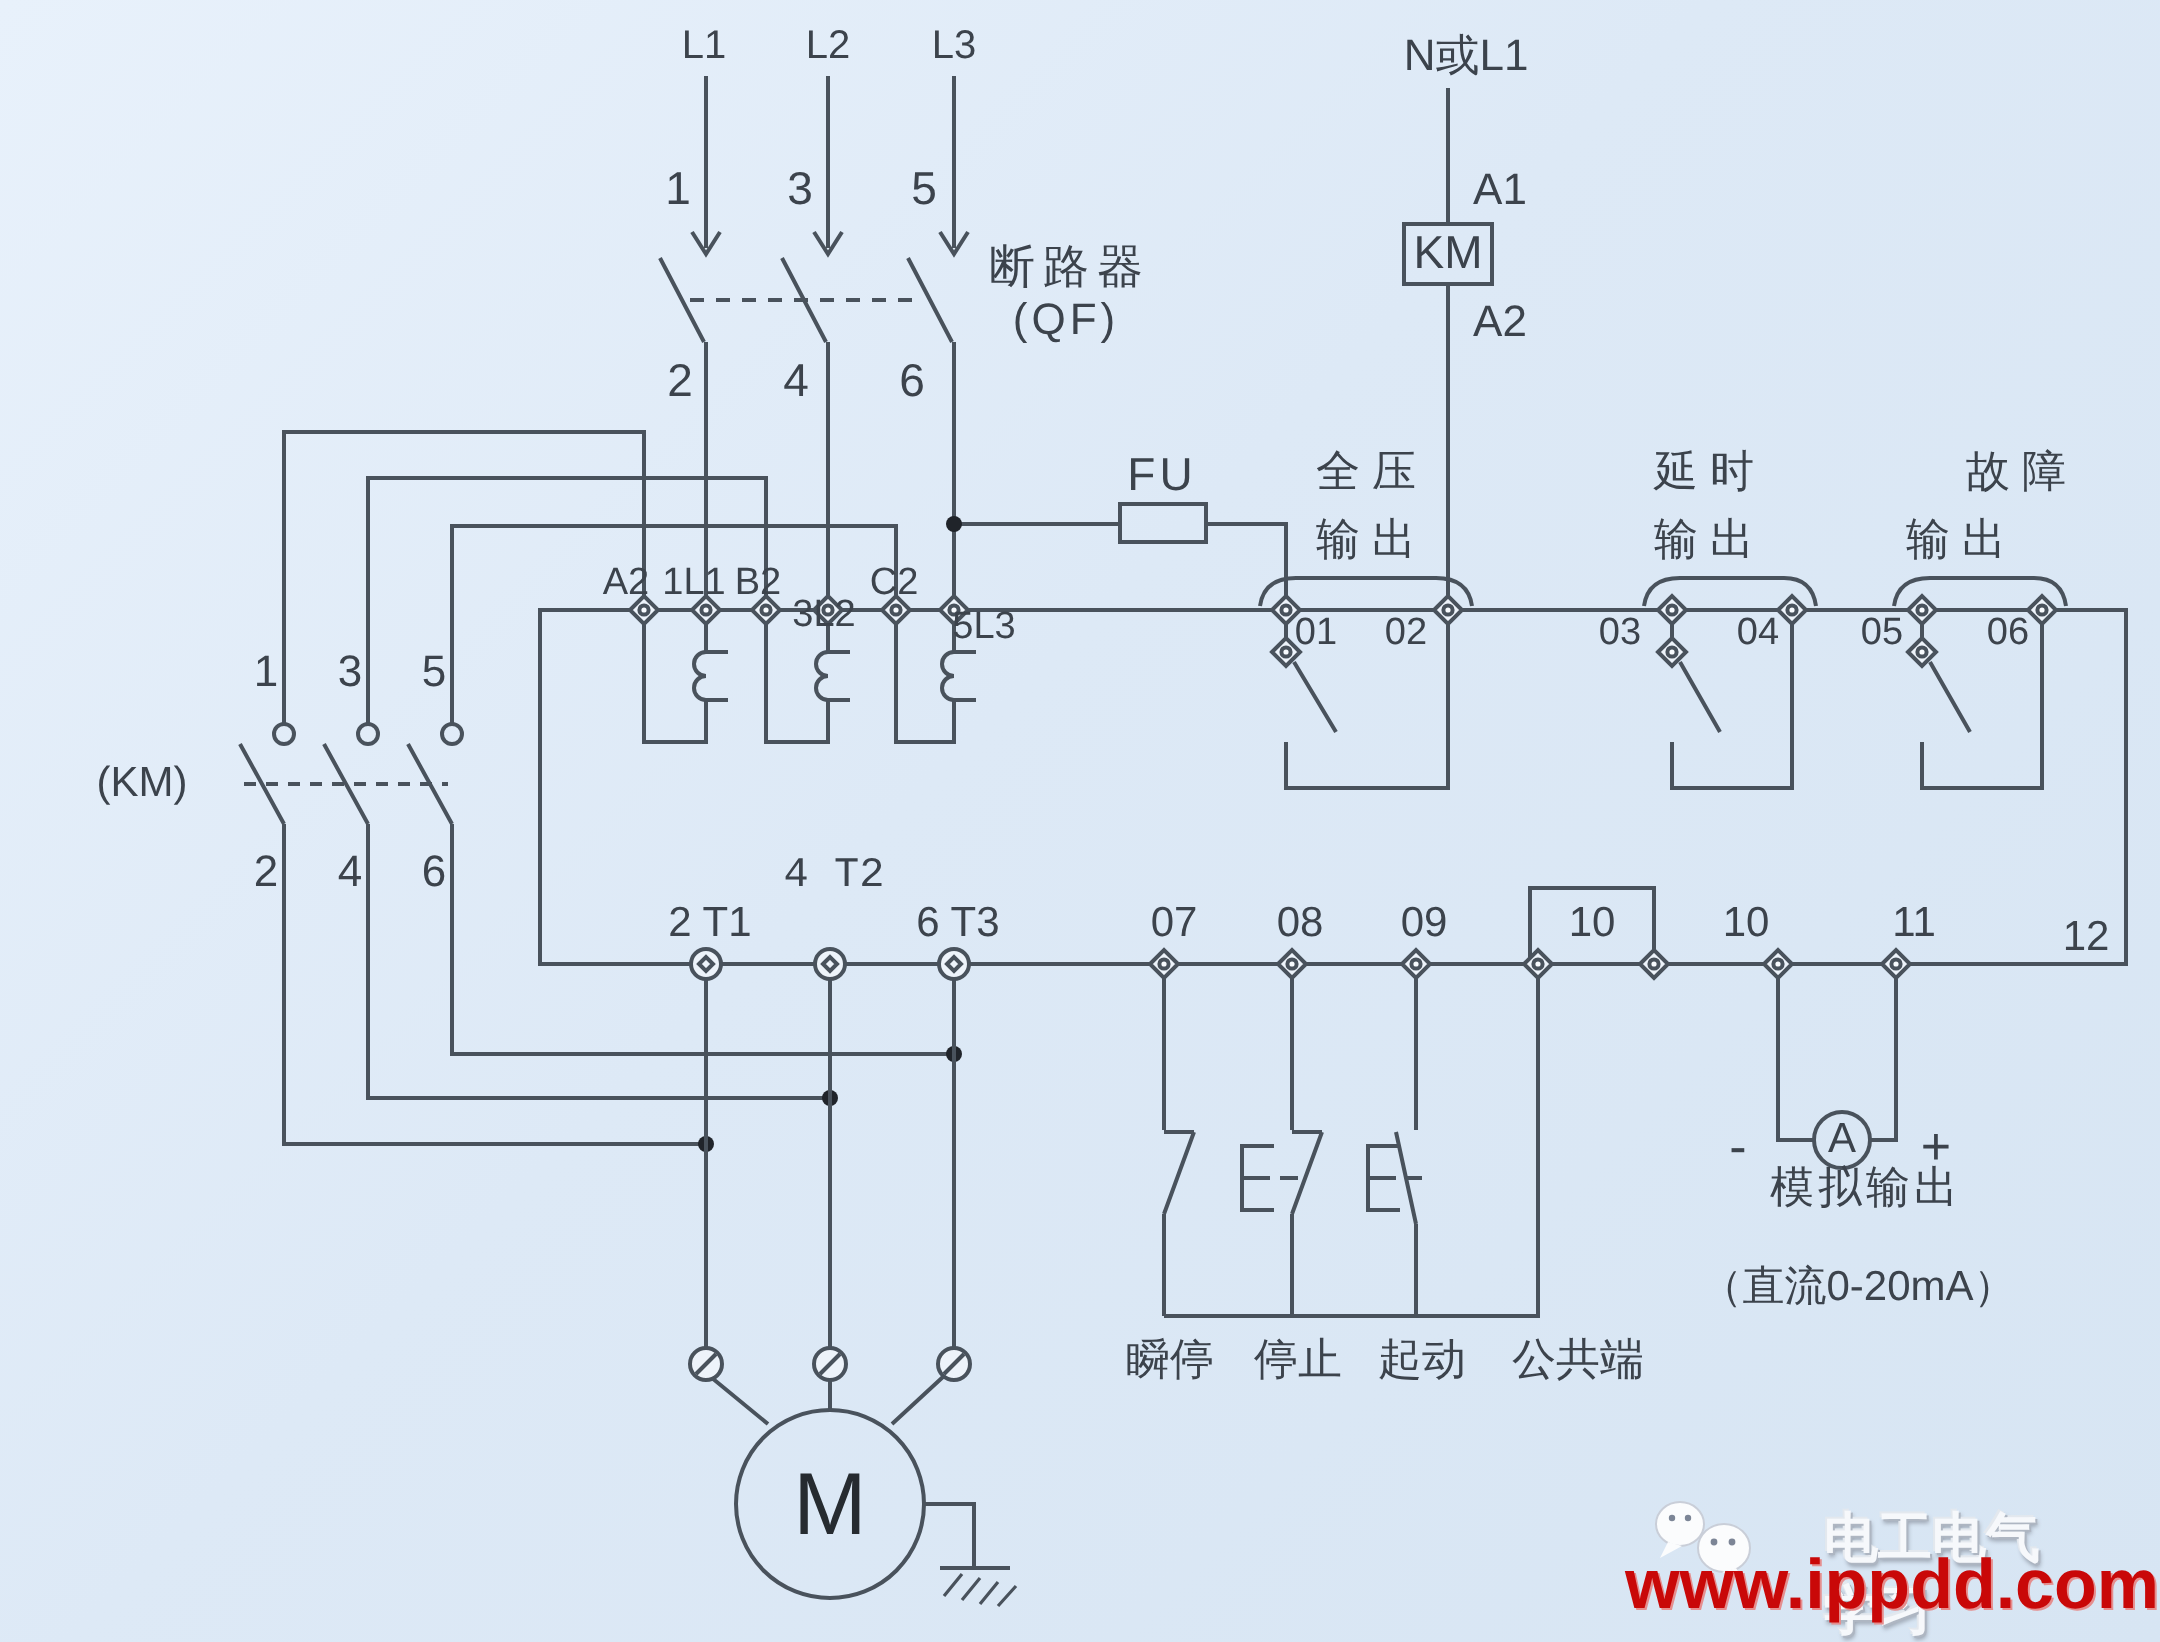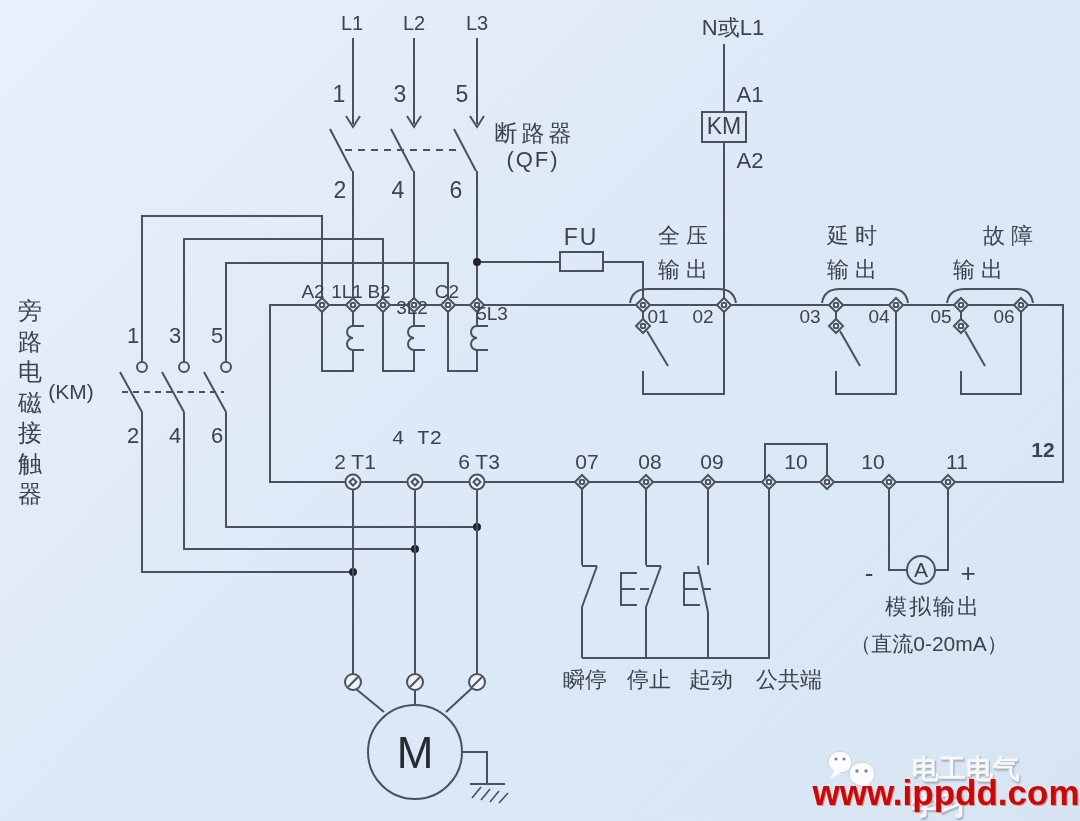--- a/index.html
+++ b/index.html
@@ -226,50 +226,49 @@
 <div class="lbl f19" style="left:447px;top:282px;">C2</div>
 <div class="lbl f19" style="left:492px;top:282px;margin-top:22px;">5L3</div>
 
 <div class="lbl f19" style="left:658px;top:307px;">01</div>
 <div class="lbl f19" style="left:703px;top:307px;">02</div>
 <div class="lbl f19" style="left:810px;top:307px;">03</div>
 <div class="lbl f19" style="left:879px;top:307px;">04</div>
 <div class="lbl f19" style="left:941px;top:307px;">05</div>
 <div class="lbl f19" style="left:1004px;top:307px;">06</div>
 
-<div class="vert">旁路电磁接触器</div>
 <div class="lbl f21" style="left:71px;top:381px;">(KM)</div>
 <div class="lbl f22" style="left:133px;top:324px;">1</div>
 <div class="lbl f22" style="left:175px;top:324px;">3</div>
 <div class="lbl f22" style="left:217px;top:324px;">5</div>
 <div class="lbl f22" style="left:133px;top:424px;">2</div>
 <div class="lbl f22" style="left:175px;top:424px;">4</div>
 <div class="lbl f22" style="left:217px;top:424px;">6</div>
 
 <div class="lbl f21" style="left:355px;top:451px;">2 T1</div>
 <div class="lbl f21" style="left:417px;top:428px;font-family:Liberation Mono, monospace;">4 T2</div>
 <div class="lbl f21" style="left:479px;top:451px;">6 T3</div>
 
 <div class="lbl f21" style="left:587px;top:451px;">07</div>
 <div class="lbl f21" style="left:650px;top:451px;">08</div>
 <div class="lbl f21" style="left:712px;top:451px;">09</div>
 <div class="boxed10">10</div>
 <div class="lbl f21" style="left:873px;top:451px;">10</div>
 <div class="lbl f21" style="left:957px;top:451px;">11</div>
-<div class="lbl f21" style="left:1043px;top:439px;font-weight:bold;">12</div>
+<div class="lbl f21" style="left:1043px;top:458px;">12</div>
 
 <div class="lbl f22" style="left:585px;top:668px;">瞬停</div>
 <div class="lbl f22" style="left:649px;top:668px;">停止</div>
 <div class="lbl f22" style="left:711px;top:668px;">起动</div>
 <div class="lbl f22" style="left:789px;top:668px;">公共端</div>
 
 <div class="lbl f26" style="left:869px;top:560px;">-</div>
 <div class="lbl f26" style="left:968px;top:560px;">+</div>
 <div class="lbl f21" style="left:921px;top:559px;">A</div>
-<div class="lbl f22 ls2" style="left:933px;top:595px;">模拟输出</div>
+<div class="lbl f22 ls2" style="left:933px;top:582px;">模拟输出</div>
 <div class="lbl f21" style="left:929px;top:633px;">（直流0-20mA）</div>
 
 <div class="motor-m">M</div>
 
 <div class="wm-brand">电工电气学习</div>
 <div class="wm-url">www.ippdd.com</div>
 
 </div>
 
 </body></html>

